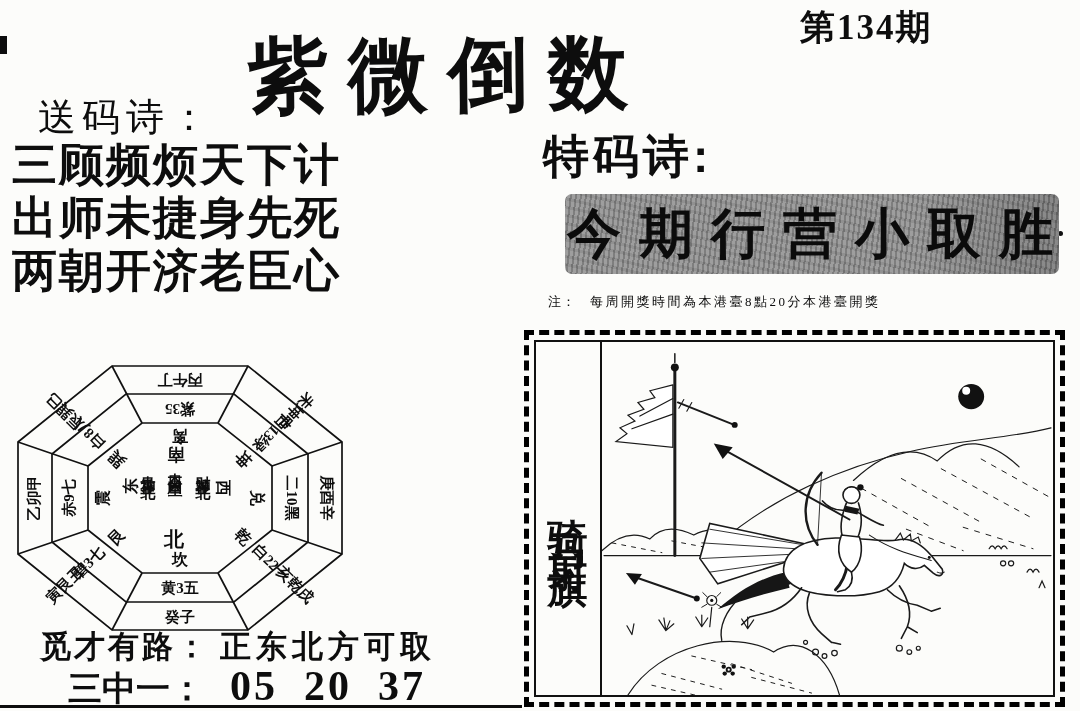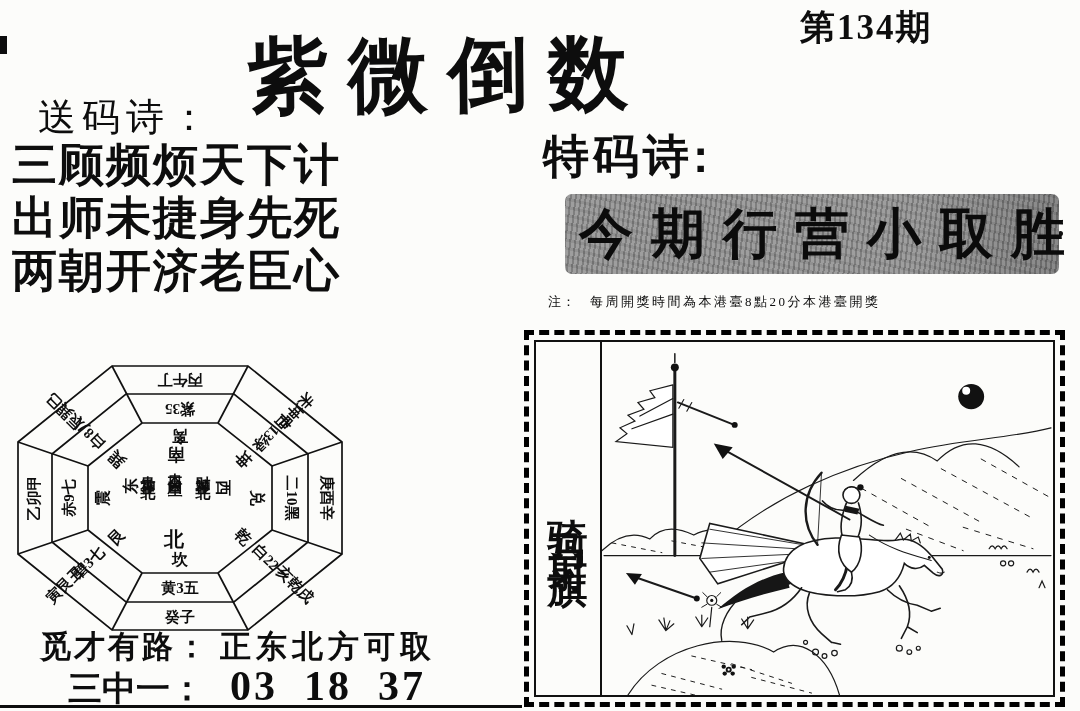--- a/index.html
+++ b/index.html
@@ -38,21 +38,21 @@
   .speck{left:1058px;top:231px;width:5px;height:5px;border-radius:50%;background:#111;}
   
   .tema-label{left:543px;top:126px;font-size:46px;font-weight:900;letter-spacing:4px;
       font-family:"Liberation Sans","DejaVu Sans",sans-serif;}
   .band{
     left:565px;top:194px;width:494px;height:80px;border-radius:7px;
     background:
       repeating-linear-gradient(97deg, rgba(0,0,0,.14) 0 2px, rgba(255,255,255,.10) 2px 5px),
       repeating-linear-gradient(13deg, rgba(0,0,0,.10) 0 3px, rgba(255,255,255,0) 3px 8px),
       linear-gradient(90deg,#939393 0 70%,#868686 85%,#7b7b7b 100%);
-    display:flex;align-items:center;
+    display:flex;align-items:center;justify-content:center;
   }
   .band .verse{font-size:54px;font-weight:600;letter-spacing:18px;padding-left:14px;
       color:#0b0b0b;white-space:nowrap;}
   .note{left:548px;top:293px;font-size:13px;letter-spacing:1px;white-space:nowrap;}
   .note .ntext{margin-left:14px;letter-spacing:2.5px;}
   
   .frame{left:524px;top:330px;width:541px;height:377px;border:5px dashed #000;box-sizing:border-box;}
   .frame-inner{position:absolute;left:5px;top:5px;right:5px;bottom:5px;
       border:2px solid #111;display:flex;}
   .caption-col{width:64px;border-right:2px solid #111;display:flex;
@@ -134,21 +134,21 @@
   <div class="vcol" style="left:181px;top:102px;">财神正北</div>
   <span class="cN" style="left:160px;top:177px;">北</span>
   <span class="bl" style="left:117px;top:124px;--r:-90deg;font-size:16px">东</span>
   <span class="bl" style="left:209px;top:126px;--r:90deg;font-size:16px">西</span>
 </div>
 
 <div class="abs talent">
   <span>觅才有路：</span><span class="val">正东北方可取</span>
 </div>
 <div class="abs pick3">
-  <span>三中一：</span><span class="num">03</span><span class="num">18</span><span class="num">37</span>
+  <span>三中一：</span><span class="num">05</span><span class="num">20</span><span class="num">37</span>
 </div>
 <div class="abs bottom-rule"></div>
 
 <div class="abs tema-label">特码诗:</div>
 <div class="abs band">
   <span class="verse">今期行营小取胜</span>
 </div>
 <div class="abs note">
   <span>注：</span><span class="ntext">每周開獎時間為本港臺8點20分本港臺開獎</span>
 </div>

